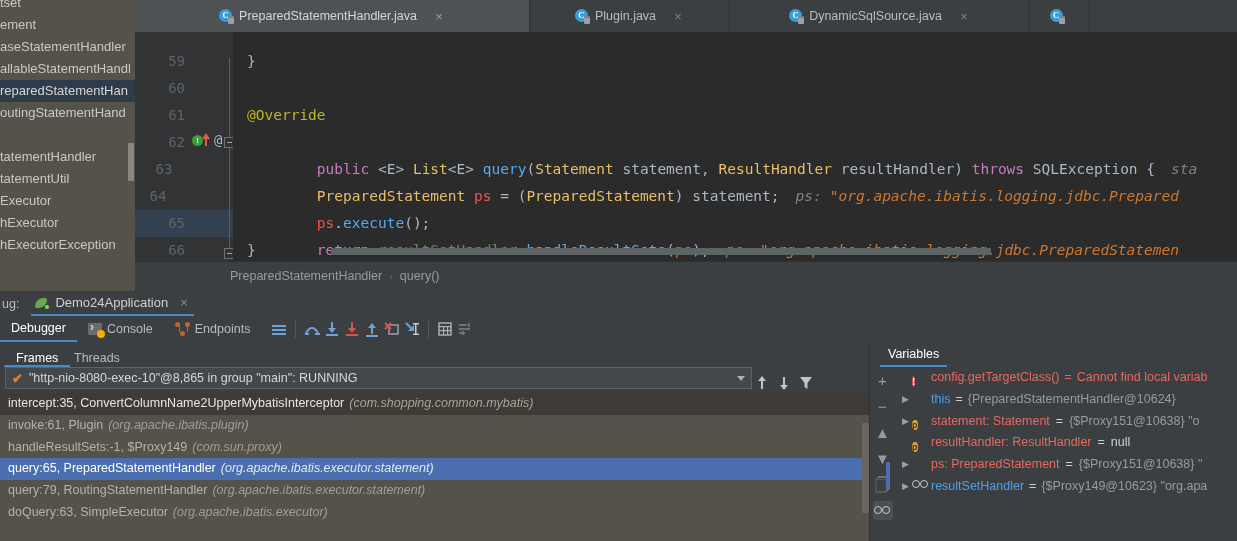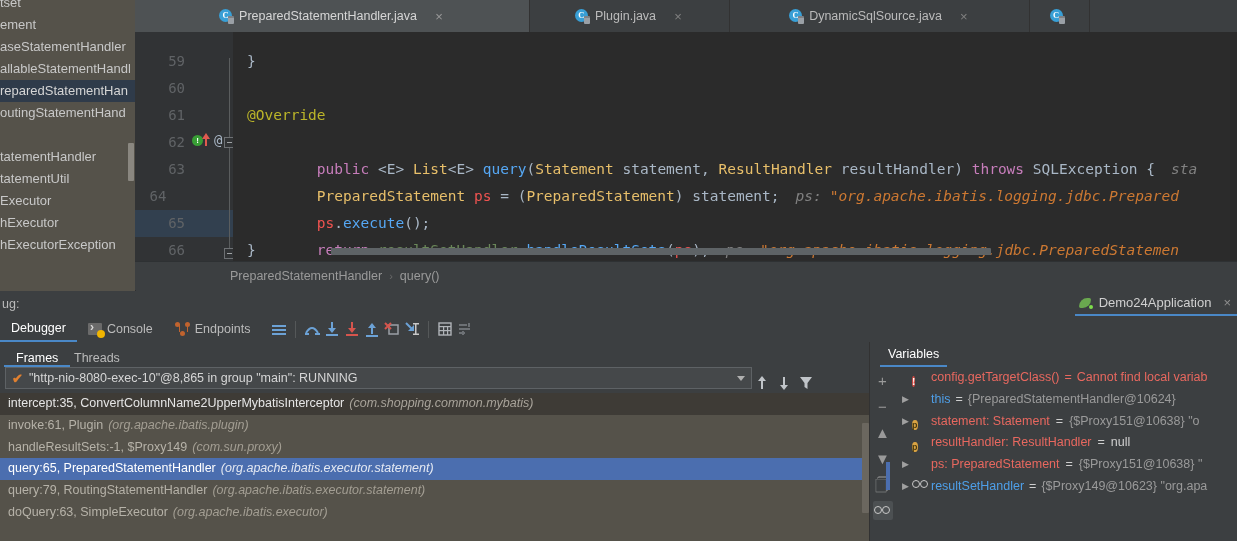--- a/index.html
+++ b/index.html
@@ -172,21 +172,21 @@
 
   
   .debugwin {
     position: absolute; left: 0; top: 291px; right: 0; bottom: 0;
     background: #3c3f41;
   }
   .runtabbar {
     position: absolute; left: 0; top: 0; right: 0; height: 25px;
     background: #3c3f41;
     display: flex; align-items: center;
-    font-size: 12.5px; color: #bbbbbb; justify-content: space-between;
+    font-size: 12.5px; color: #bbbbbb;
   }
   .runlabel { padding-left: 2px; color: #bbbbbb; font-size: 12.5px; }
   .runtab {
     margin-left: 12px; display: flex; align-items: center; gap: 6px;
     padding: 0 6px 0 4px; height: 25px; box-sizing: border-box;
     border-bottom: 2px solid #4a88c7;
     color: #d0d0d0; font-size: 13px;
   }
   .runtab .x { color: #8f8f8f; font-size: 13px; margin-left: 6px; }
   .spring-icon {
@@ -448,21 +448,21 @@
   <div class="editor">
 
     <div class="gutter">
 
       <div class="hl-gutter" style="position:absolute;left:0;top:178px;right:0;height:27px;"></div>
 
       <div class="ln" style="left:8px; top:16px;">59</div>
       <div class="ln" style="left:8px; top:43px;">60</div>
       <div class="ln" style="left:8px; top:70px;">61</div>
       <div class="ln" style="left:8px; top:97px;">62</div>
-      <div class="ln" style="left:8px; top:124px;">63</div>
+      <div class="ln" style="left:8px; top:124px;text-align:center;">63</div>
       <div class="ln" style="left:2px; top:151px;text-align:center;">64</div>
       <div class="ln" style="left:8px; top:178px;">65</div>
       <div class="ln" style="left:8px; top:205px;">66</div>
 
       <div class="gutter-bm" style="left:57px; top:103px;">!</div>
       <div class="gutter-arrow-stem" style="left:70px; top:106px;"></div>
       <div class="gutter-arrow" style="left:67px; top:101px;"></div>
       <div class="gutter-at" style="left:79px; top:100px;">@</div>
 
       <div class="foldline"></div>

